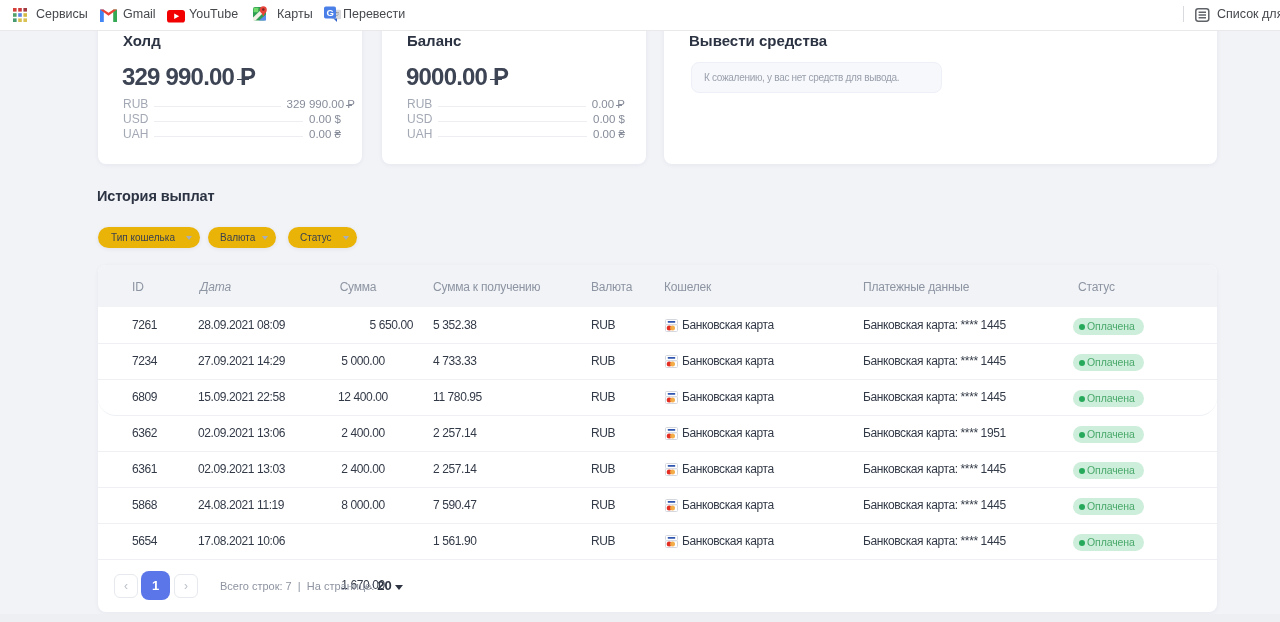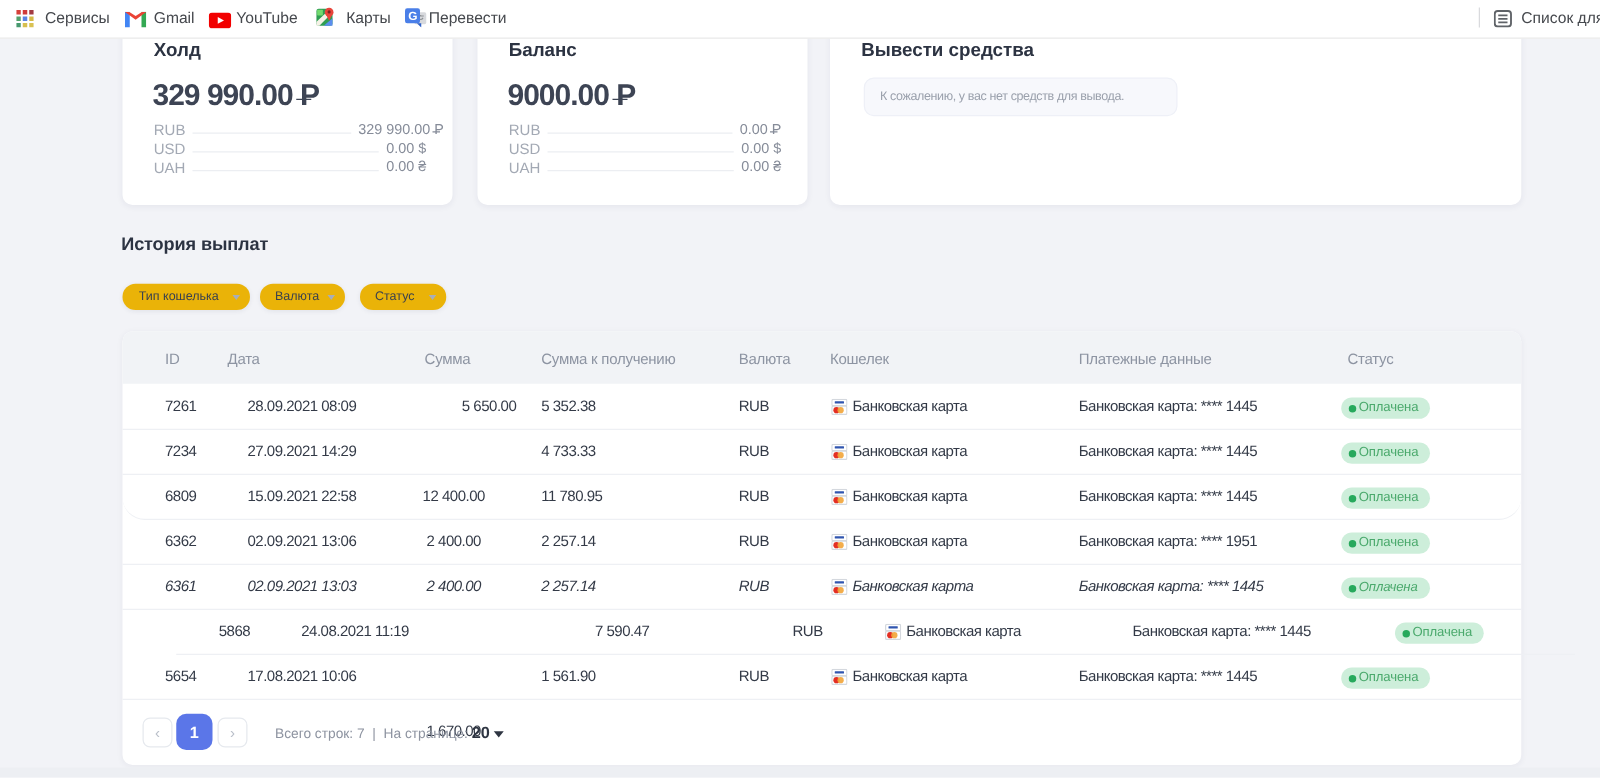--- a/index.html
+++ b/index.html
@@ -96,21 +96,21 @@
       <span class="chev"></span>
     </div>
   <div class="chip" style="left:288px;width:69px;">
       <span style="position:absolute;left:12px;">Статус</span>
       <span class="chev"></span>
     </div>
 
   <div id="tbl">
     <div id="thead">
       <span style="left:34px;">ID</span>
-        <span style="left:84px;">Дата</span>
+        <span style="left:102px;font-style:italic;">Дата</span>
       <span style="left:210px;width:100px;text-align:center;">Сумма</span>
       <span style="left:335px;">Сумма к получению</span>
       <span style="left:493px;">Валюта</span>
         <span style="left:566px;">Кошелек</span>
       <span style="left:765px;">Платежные данные</span>
         <span style="left:980px;">Статус</span>
     </div>
     <div class="trow" style="top:42px;">
         <span style="left:34px;">7261</span>
         <span style="left:100px;">28.09.2021 08:09</span>
@@ -127,20 +127,21 @@
         <span style="left:584px;">Банковская карта</span>
         <span style="left:765px;">Банковская карта: **** 1445</span>
         <span class="badge">
           <u></u>
           <b>Оплачена</b>
         </span>
       </div>
     <div class="trow" style="top:78px;">
         <span style="left:34px;">7234</span>
         <span style="left:100px;">27.09.2021 14:29</span>
+        <span style="left:215px;width:100px;text-align:center;">5 000.00</span>
         <span style="left:335px;">4 733.33</span>
         <span style="left:493px;">RUB</span>
         <svg class="cic" width="13" height="13" viewBox="0 0 13 13">
           <rect x="0.5" y="0.5" width="12" height="5" rx="1" fill="#fff" stroke="#d4d8de"></rect>
           <rect x="2.8" y="2" width="7.4" height="1.8" rx="0.4" fill="#3056b0"></rect>
           <rect x="0.5" y="5.8" width="12" height="6.7" rx="1" fill="#fff" stroke="#d4d8de"></rect>
           <circle cx="4.2" cy="9.1" r="2.5" fill="#e32e23"></circle>
           <circle cx="7.5" cy="9.1" r="2.5" fill="#f2a63c" opacity="0.92"></circle>
         </svg>
         <span style="left:584px;">Банковская карта</span>
@@ -183,43 +184,44 @@
           <circle cx="4.2" cy="9.1" r="2.5" fill="#e32e23"></circle>
           <circle cx="7.5" cy="9.1" r="2.5" fill="#f2a63c" opacity="0.92"></circle>
         </svg>
         <span style="left:584px;">Банковская карта</span>
         <span style="left:765px;">Банковская карта: **** 1951</span>
         <span class="badge">
           <u></u>
           <b>Оплачена</b>
         </span>
       </div>
-    <div class="trow" style="top:186px;font-style:italic;">
+    <div class="trow" style="top:186px;">
         <span style="left:34px;">6361</span>
         <span style="left:100px;">02.09.2021 13:03</span>
         <span style="left:215px;width:100px;text-align:center;">2 400.00</span>
         <span style="left:335px;">2 257.14</span>
         <span style="left:493px;">RUB</span>
         <svg class="cic" width="13" height="13" viewBox="0 0 13 13">
           <rect x="0.5" y="0.5" width="12" height="5" rx="1" fill="#fff" stroke="#d4d8de"></rect>
           <rect x="2.8" y="2" width="7.4" height="1.8" rx="0.4" fill="#3056b0"></rect>
           <rect x="0.5" y="5.8" width="12" height="6.7" rx="1" fill="#fff" stroke="#d4d8de"></rect>
           <circle cx="4.2" cy="9.1" r="2.5" fill="#e32e23"></circle>
           <circle cx="7.5" cy="9.1" r="2.5" fill="#f2a63c" opacity="0.92"></circle>
         </svg>
         <span style="left:584px;">Банковская карта</span>
         <span style="left:765px;">Банковская карта: **** 1445</span>
         <span class="badge">
           <u></u>
           <b>Оплачена</b>
         </span>
       </div>
-    <div class="trow" style="top:222px;margin-left:43px;">
+    <div class="trow" style="top:222px;">
         <span style="left:34px;">5868</span>
         <span style="left:100px;">24.08.2021 11:19</span>
+        <span style="left:215px;width:100px;text-align:center;">8 000.00</span>
         <span style="left:335px;">7 590.47</span>
         <span style="left:493px;">RUB</span>
         <svg class="cic" width="13" height="13" viewBox="0 0 13 13">
           <rect x="0.5" y="0.5" width="12" height="5" rx="1" fill="#fff" stroke="#d4d8de"></rect>
           <rect x="2.8" y="2" width="7.4" height="1.8" rx="0.4" fill="#3056b0"></rect>
           <rect x="0.5" y="5.8" width="12" height="6.7" rx="1" fill="#fff" stroke="#d4d8de"></rect>
           <circle cx="4.2" cy="9.1" r="2.5" fill="#e32e23"></circle>
           <circle cx="7.5" cy="9.1" r="2.5" fill="#f2a63c" opacity="0.92"></circle>
         </svg>
         <span style="left:584px;">Банковская карта</span>

